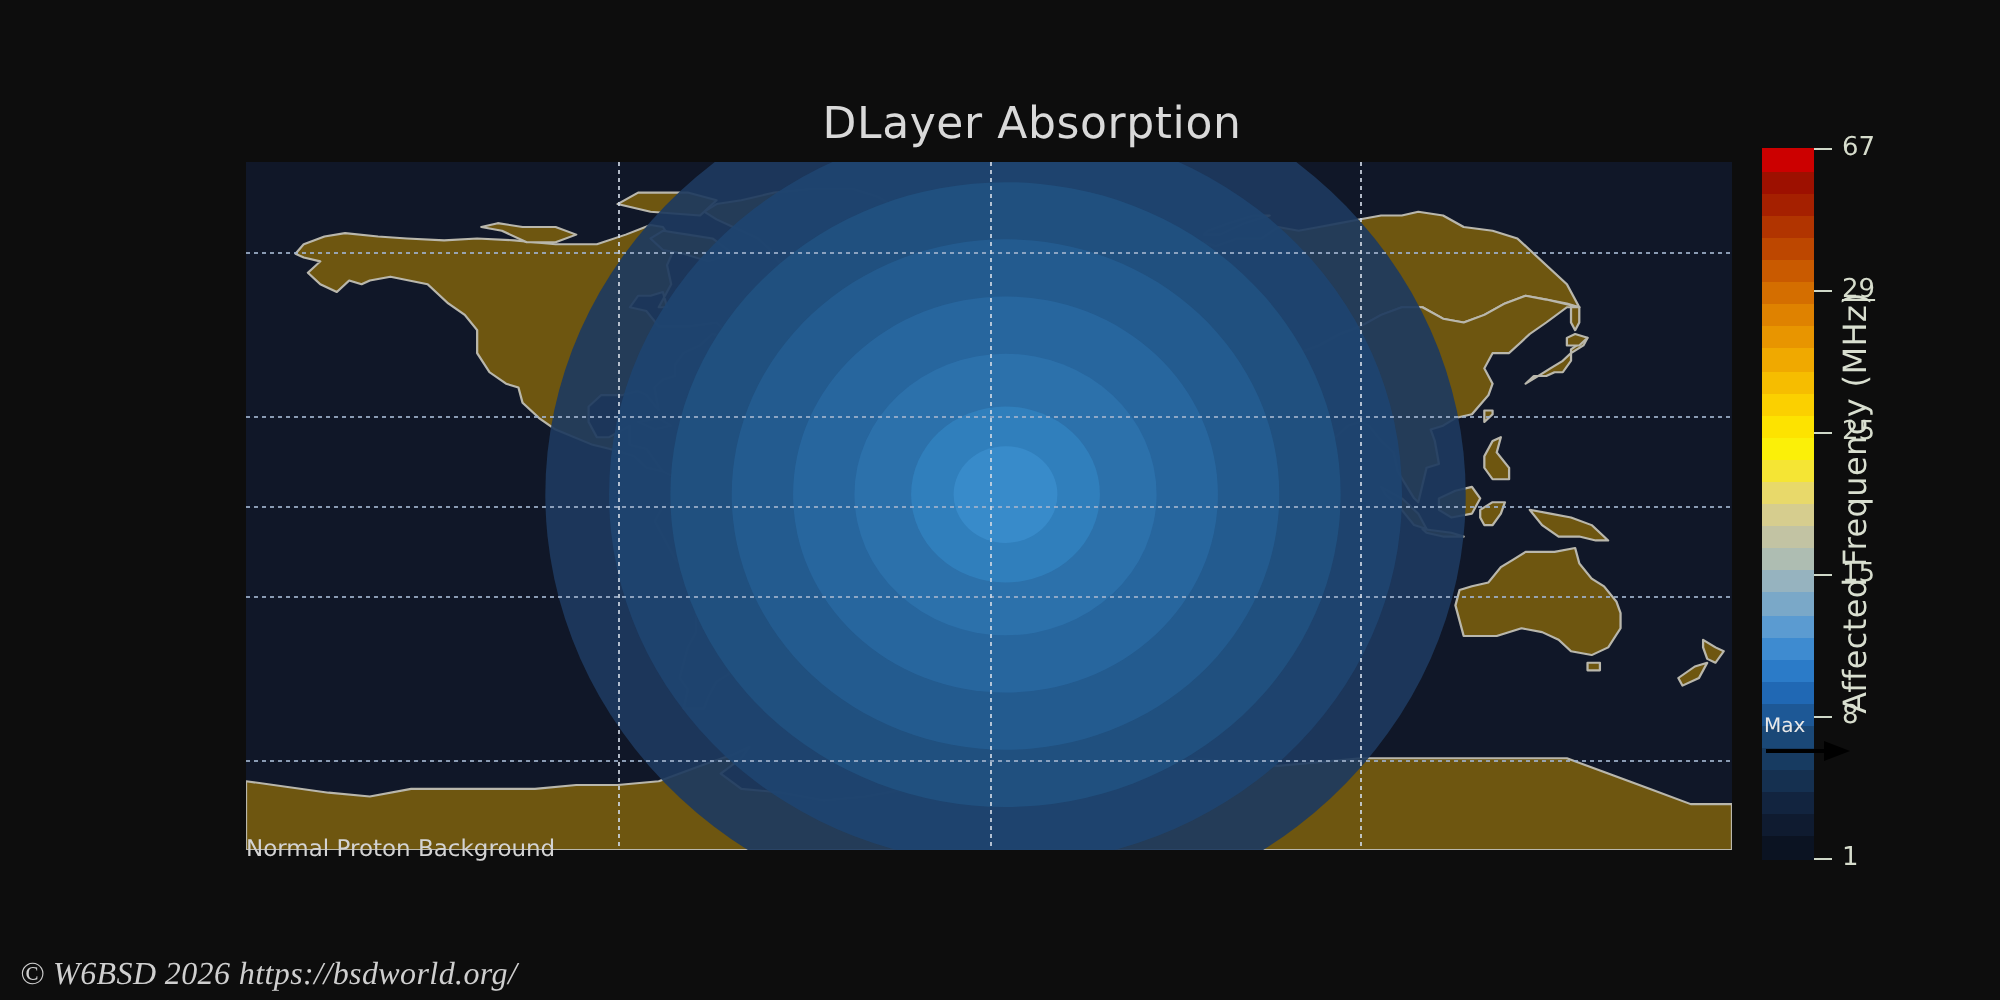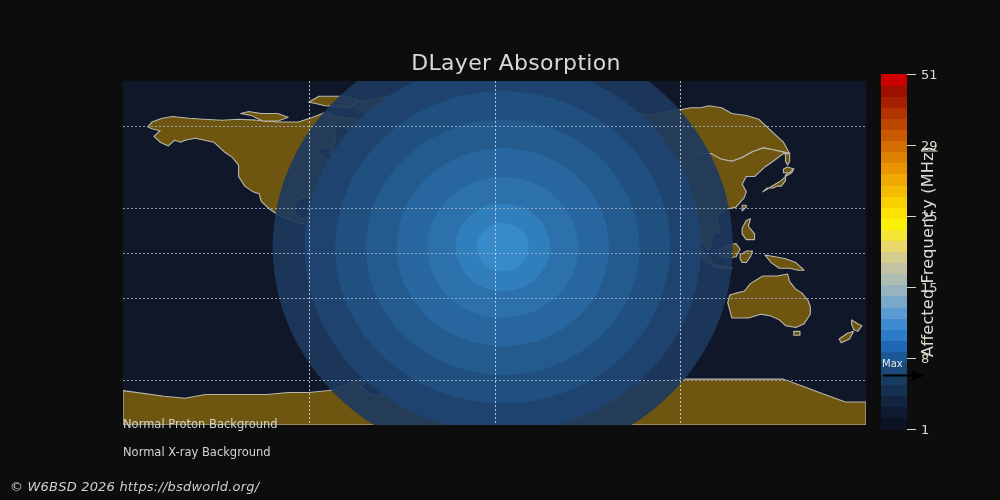--- a/index.html
+++ b/index.html
@@ -66,22 +66,22 @@
     position:absolute;left:0;top:0;font-size:10px;color:#e8e8e8;line-height:10px;
   }
   .maxmark .mx-arrow{position:absolute;left:0;top:11px;width:44px;height:11px;}
 
   
   .ann{position:absolute;left:123px;font-size:11.5px;color:#d3d3d3;}
   .ann.l1{top:417px;}
   .ann.l2{top:445px;}
   .stamp{position:absolute;left:722px;top:434px;font-size:11.5px;color:#d3d3d3;}
   .credit{
-    position:absolute;left:10px;top:479px;font-size:13px;
-    font-style:italic;color:#cfcfcf;letter-spacing:.2px;
+    position:absolute;left:10px;top:479px;font-size:16px;
+    font-style:italic;color:#cfcfcf;letter-spacing:.2px;font-family:Liberation Serif, serif;
   }
 </style>
 </head>
 <body>
 
 <div id="root">
 
   <div class="title">DLayer Absorption</div>
 
   <div class="map-wrap">
@@ -190,21 +190,21 @@
         <div class="cbar-seg" style="top: 55.4688px; height: 11.6937px; background: rgb(201, 90, 0);"></div>
         <div class="cbar-seg" style="top: 44.375px; height: 11.6937px; background: rgb(189, 71, 0);"></div>
         <div class="cbar-seg" style="top: 33.2812px; height: 11.6937px; background: rgb(177, 52, 0);"></div>
         <div class="cbar-seg" style="top: 22.1875px; height: 11.6937px; background: rgb(165, 32, 0);"></div>
         <div class="cbar-seg" style="top: 11.0938px; height: 11.6937px; background: rgb(157, 16, 0);"></div>
         <div class="cbar-seg" style="top: 0px; height: 11.6937px; background: rgb(204, 0, 0);"></div>
       </div>
   </div>
   <div class="cb-ticks" id="cb-ticks">
       <div class="cb-tick" style="top: 0px;"></div>
-      <div class="cb-lab" style="top: 0px;">51</div>
+      <div class="cb-lab" style="top: 0px;">67</div>
       <div class="cb-tick" style="top: 71px;"></div>
       <div class="cb-lab" style="top: 71px; text-decoration: underline;">29</div>
       <div class="cb-tick" style="top: 142px;"></div>
       <div class="cb-lab" style="top: 142px;">25</div>
       <div class="cb-tick" style="top: 213px;"></div>
       <div class="cb-lab" style="top: 213px; text-align: center;">15</div>
       <div class="cb-tick" style="top: 284px;"></div>
       <div class="cb-lab" style="top: 284px;">8</div>
       <div class="cb-tick" style="top: 355px;"></div>
       <div class="cb-lab" style="top: 355px;">1</div>
@@ -215,16 +215,15 @@
 
   <div class="maxmark">
     <div class="mx-label">Max</div>
     <svg class="mx-arrow" viewBox="0 0 44 11">
       <line x1="1" y1="5.5" x2="32" y2="5.5" stroke="#000" stroke-width="2"></line>
       <polygon points="30,0.5 43,5.5 30,10.5" fill="#000"></polygon>
     </svg>
   </div>
 
   <div class="ann l1">Normal Proton Background</div>
-  <div class="ann l2">Normal X-ray Background</div>
   <div class="credit">© W6BSD 2026 https://bsdworld.org/</div>
 
 </div>
 
 </body></html>

